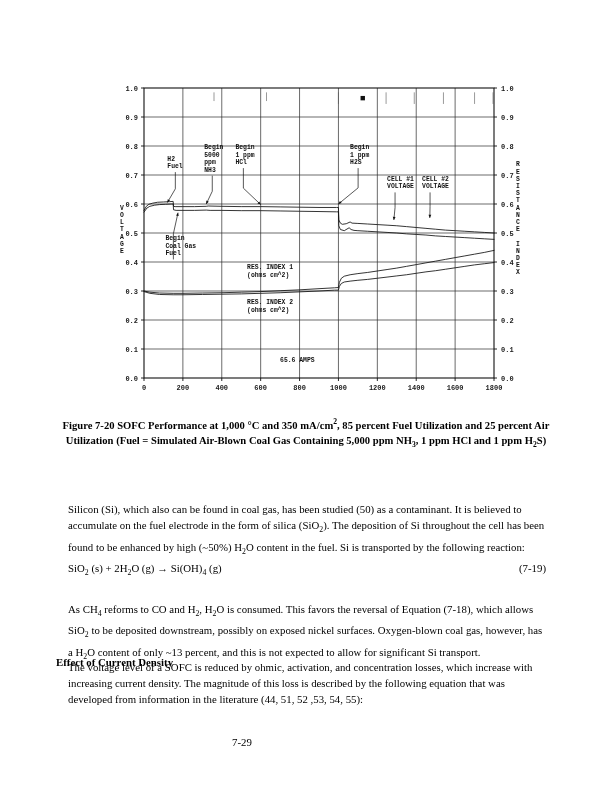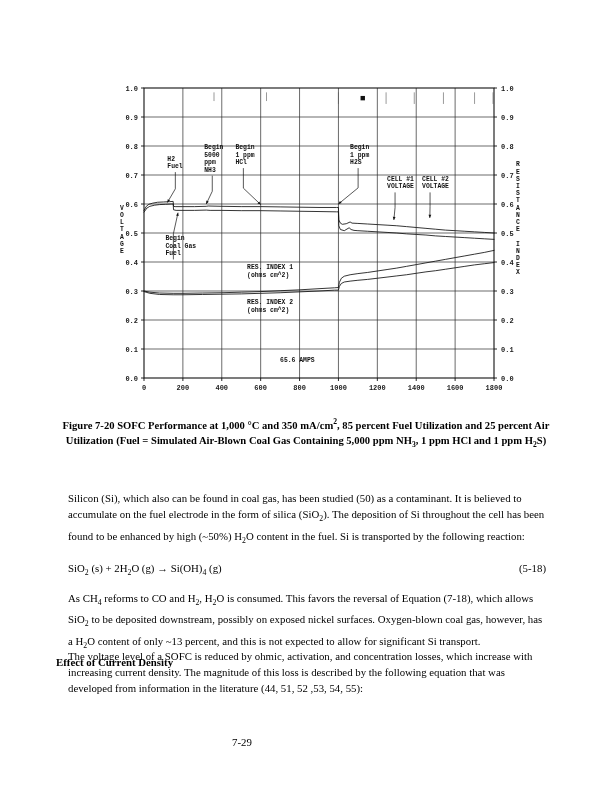--- a/index.html
+++ b/index.html
@@ -48,20 +48,21 @@
 
   
   .body-text {
     position: absolute;
     left: 68px;
     width: 478px;
     font-size: 10.8px;
     line-height: 16.2px;
     text-align: left;
     font-family: "Liberation Serif", serif;
+    margin-top: 11px;
   }
   .body-text sub { font-size: 72%; vertical-align: sub; }
 
   #para-silicon { top: 490px; }
 
   #equation-row {
     position: absolute;
     left: 68px;
     width: 478px;
     top: 560px;
@@ -299,21 +300,21 @@
   </div>
 
   <div class="cap" id="fig-caption">
     <span>Figure 7-20    SOFC Performance at 1,000 °C and 350 mA/cm<sup>2</sup>, 85 percent Fuel Utilization and 25 percent Air Utilization (Fuel = Simulated Air-Blown Coal Gas Containing 5,000 ppm NH<sub>3</sub>, 1 ppm HCl and 1 ppm H<sub>2</sub>S)</span>
   </div>
 </div>
 
 <div class="body-text" id="para-silicon">Silicon (Si), which also can be found in coal gas, has been studied (50) as a contaminant.  It is believed to accumulate on the fuel electrode in the form of silica (SiO<sub>2</sub>).  The deposition of Si throughout the cell has been found to be enhanced by high (~50%) H<sub>2</sub>O content in the fuel.  Si is transported by the following reaction:</div>
 
 <div id="equation-row">
-  <span class="eqnum">(5-18)</span>
+  <span class="eqnum">(7-19)</span>
   <span class="eqbody">SiO<sub>2</sub> (s) + 2H<sub>2</sub>O (g) → Si(OH)<sub>4</sub> (g)</span>
 </div>
 
 <div class="body-text" id="para-ch4">As CH<sub>4</sub> reforms to CO and H<sub>2</sub>, H<sub>2</sub>O is consumed.  This favors the reversal of Equation (7-18), which allows SiO<sub>2</sub> to be deposited downstream, possibly on exposed nickel surfaces.  Oxygen-blown coal gas, however, has a H<sub>2</sub>O content of only ~13 percent, and this is not expected to allow for significant Si transport.</div>
 
 <div id="heading-current-density">Effect of Current Density</div>
 
 <div class="body-text" id="para-voltage-level">The voltage level of a SOFC is reduced by ohmic, activation, and concentration losses, which increase with increasing current density.  The magnitude of this loss is described by the following equation that was developed from information in the literature (44, 51, 52 ,53, 54, 55):</div>
 
 <div id="page-number">7-29</div>

